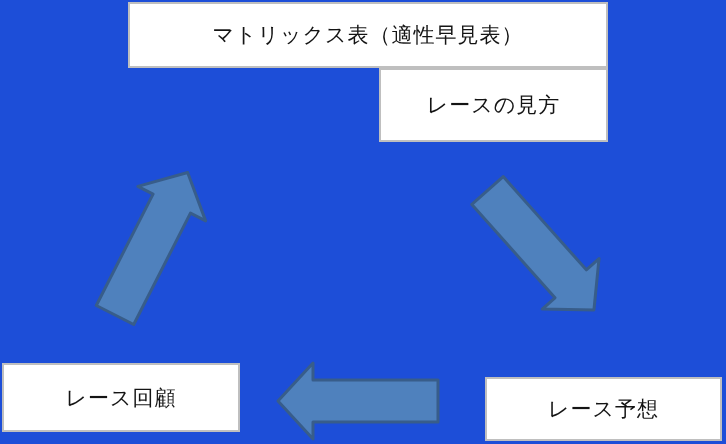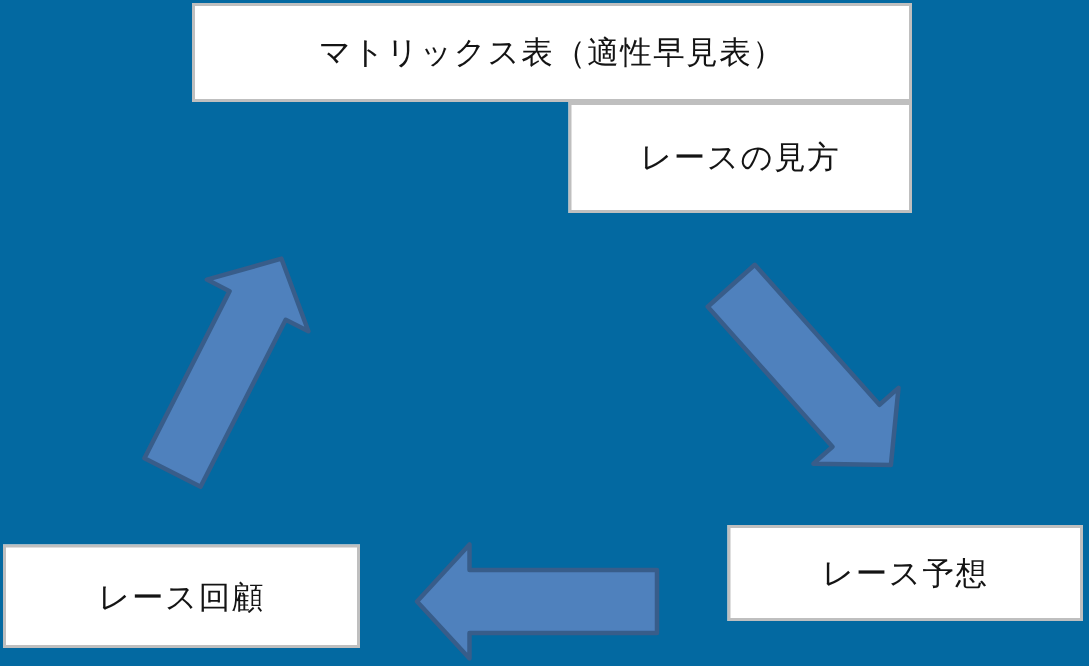--- a/index.html
+++ b/index.html
@@ -4,41 +4,41 @@
 <style>
   html, body {
     margin: 0;
     padding: 0;
     font-family: "Liberation Sans", sans-serif;
   }
   #canvas {
     position: relative;
     width: 726px;
     height: 444px;
-    background: #0369a1;
+    background: #1d4ed8;
     overflow: hidden;
   }
   .node-box {
     position: absolute;
     background: #FFFFFF;
     border: 2px solid #BFBFBF;
     box-sizing: border-box;
     display: flex;
     align-items: center;
     justify-content: center;
     color: #141414;
     font-size: 21px;
     letter-spacing: 1px;
     white-space: nowrap;
   }
   #box-matrix        { left: 128px; top: 2px;   width: 480px; height: 66px; }
   #box-dirt-overview { left: 128px; top: 68px;  width: 251px; height: 74px; }
   #box-race-view     { left: 379px; top: 68px;  width: 229px; height: 74px; justify-content: center; }
   #box-race-review   { left: 2px;   top: 363px; width: 238px; height: 69px; }
-  #box-race-forecast { left: 485px; top: 350px; width: 237px; height: 64px; }
+  #box-race-forecast { left: 485px; top: 377px; width: 237px; height: 64px; }
   #arrow-layer {
     position: absolute;
     left: 0; top: 0;
     width: 726px;
     height: 444px;
   }
   #arrow-layer polygon {
     fill: #4F81BD;
     stroke: #385D8A;
     stroke-width: 3;

